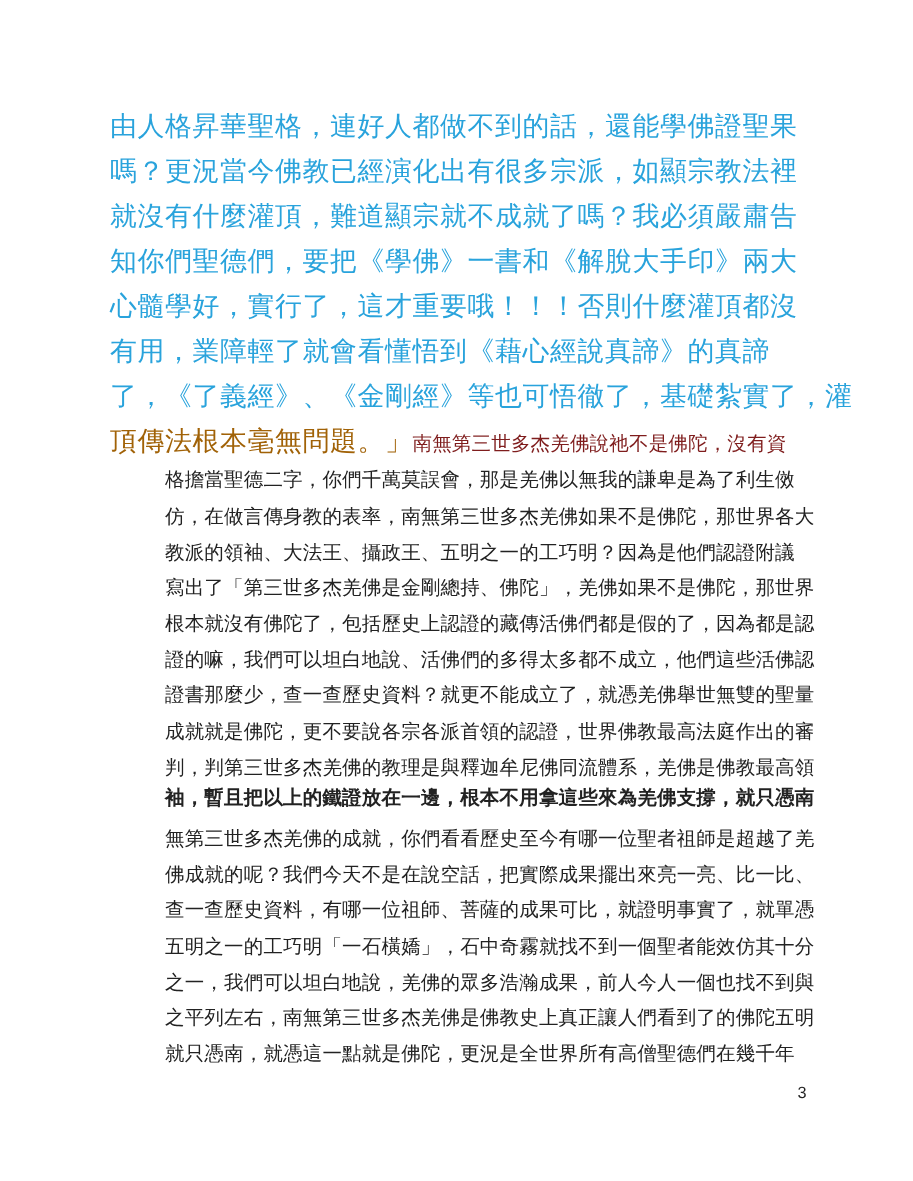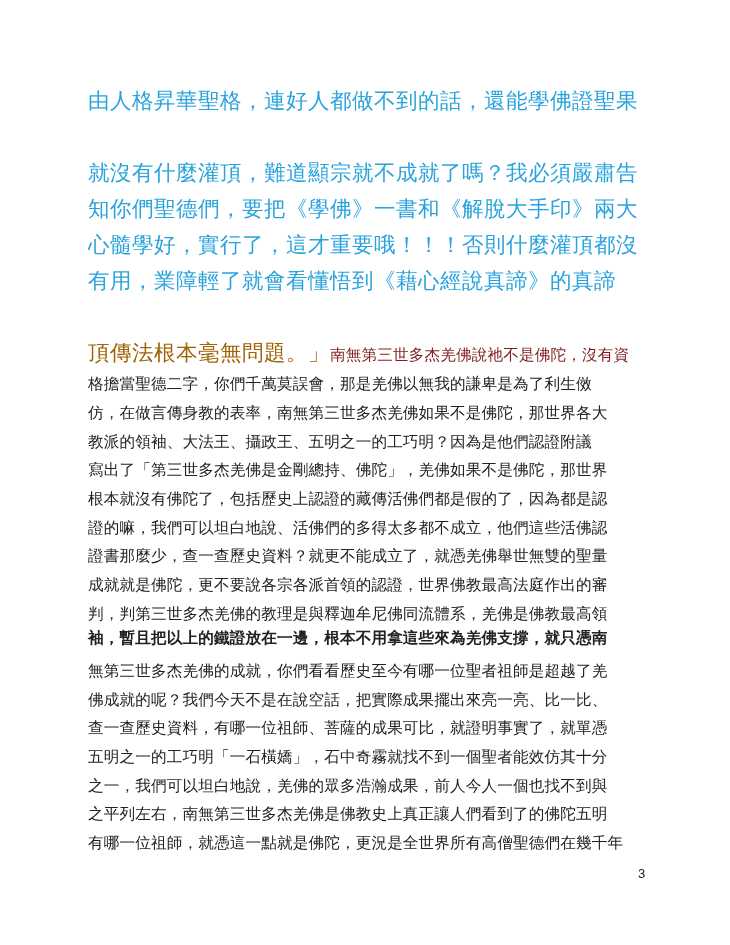--- a/index.html
+++ b/index.html
@@ -27,20 +27,21 @@
       color: #222222;
     }
     .line.blue {
       color: #29a3dc;
       font-size: 21.5px;
       letter-spacing: 0.5px;
     }
     .line.black {
       font-size: 15.6px;
       letter-spacing: 0.15px;
+      margin-left: 44px;
     }
     .seg-blue {
       color: #a16207;
       font-size: 21.5px;
       letter-spacing: 0.5px;
     }
     .seg-black {
       color: #7f1d1d;
       font-size: 15.6px;
       letter-spacing: 0.15px;
@@ -53,24 +54,26 @@
       font-size: 13px;
       color: #222222;
     }
   </style>
 </head>
 <body>
 
 <div class="page">
 
   <div class="line blue" style="top:86px;">由人格昇華聖格，連好人都做不到的話，還能學佛證聖果</div>
+  <div class="line blue" style="top:122px;">嗎？更況當今佛教已經演化出有很多宗派，如顯宗教法裡</div>
   <div class="line blue" style="top:158px;">就沒有什麼灌頂，難道顯宗就不成就了嗎？我必須嚴肅告</div>
   <div class="line blue" style="top:194px;">知你們聖德們，要把《學佛》一書和《解脫大手印》兩大</div>
   <div class="line blue" style="top:230px;">心髓學好，實行了，這才重要哦！！！否則什麼灌頂都沒</div>
   <div class="line blue" style="top:266px;">有用，業障輕了就會看懂悟到《藉心經說真諦》的真諦</div>
+  <div class="line blue" style="top:302px;">了，《了義經》、《金剛經》等也可悟徹了，基礎紮實了，灌</div>
 
   <div class="line" style="top:338px;">
     <span class="seg-blue">頂傳法根本毫無問題。」</span><span class="seg-black">南無第三世多杰羌佛說祂不是佛陀，沒有資</span>
   </div>
 
   <div class="line black" style="top:374px;">格擔當聖德二字，你們千萬莫誤會，那是羌佛以無我的謙卑是為了利生傚</div>
   <div class="line black" style="top:403px;">仿，在做言傳身教的表率，南無第三世多杰羌佛如果不是佛陀，那世界各大</div>
   <div class="line black" style="top:432px;">教派的領袖、大法王、攝政王、五明之一的工巧明？因為是他們認證附議</div>
   <div class="line black" style="top:460px;">寫出了「第三世多杰羌佛是金剛總持、佛陀」，羌佛如果不是佛陀，那世界</div>
   <div class="line black" style="top:489px;">根本就沒有佛陀了，包括歷史上認證的藏傳活佛們都是假的了，因為都是認</div>
@@ -78,17 +81,17 @@
   <div class="line black" style="top:546px;">證書那麼少，查一查歷史資料？就更不能成立了，就憑羌佛舉世無雙的聖量</div>
   <div class="line black" style="top:575px;">成就就是佛陀，更不要說各宗各派首領的認證，世界佛教最高法庭作出的審</div>
   <div class="line black" style="top:604px;">判，判第三世多杰羌佛的教理是與釋迦牟尼佛同流體系，羌佛是佛教最高領</div>
   <div class="line black" style="top:628px;font-weight:bold;">袖，暫且把以上的鐵證放在一邊，根本不用拿這些來為羌佛支撐，就只憑南</div>
   <div class="line black" style="top:661px;">無第三世多杰羌佛的成就，你們看看歷史至今有哪一位聖者祖師是超越了羌</div>
   <div class="line black" style="top:690px;">佛成就的呢？我們今天不是在說空話，把實際成果擺出來亮一亮、比一比、</div>
   <div class="line black" style="top:718px;">查一查歷史資料，有哪一位祖師、菩薩的成果可比，就證明事實了，就單憑</div>
   <div class="line black" style="top:747px;">五明之一的工巧明「一石橫嬌」，石中奇霧就找不到一個聖者能效仿其十分</div>
   <div class="line black" style="top:776px;">之一，我們可以坦白地說，羌佛的眾多浩瀚成果，前人今人一個也找不到與</div>
   <div class="line black" style="top:804px;">之平列左右，南無第三世多杰羌佛是佛教史上真正讓人們看到了的佛陀五明</div>
-  <div class="line black" style="top:833px;">有哪一位祖師，就憑這一點就是佛陀，更況是全世界所有高僧聖德們在幾千年</div>
+  <div class="line black" style="top:833px;">就只憑南，就憑這一點就是佛陀，更況是全世界所有高僧聖德們在幾千年</div>
 
   <div class="page-number">3</div>
 
 </div>
 
 </body></html>

